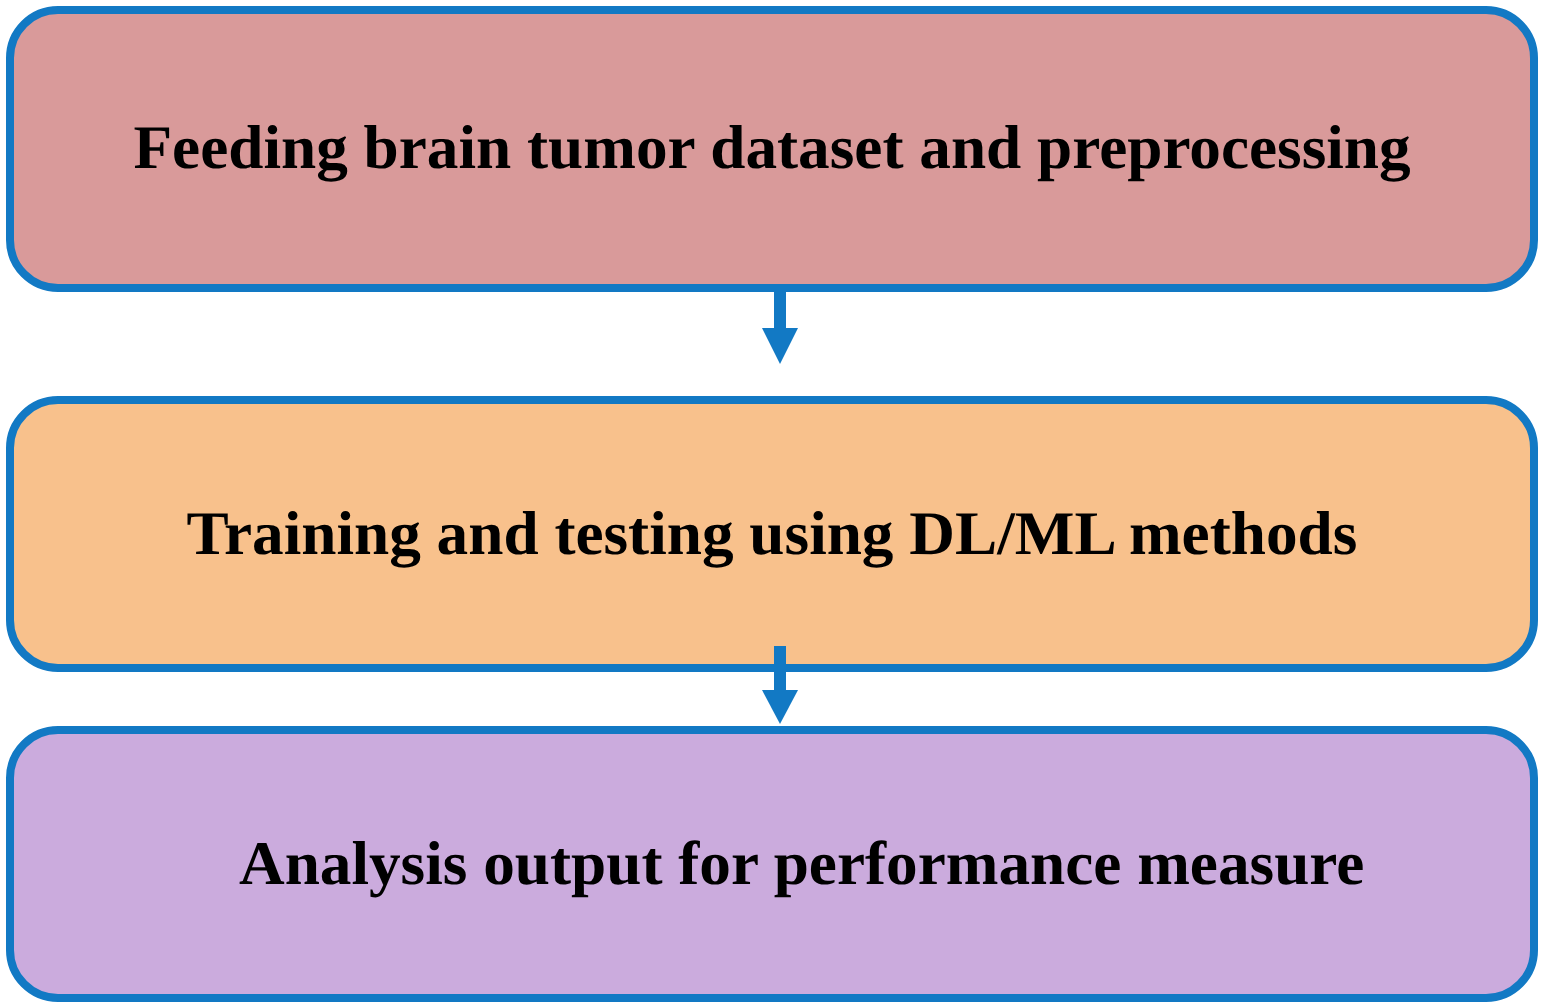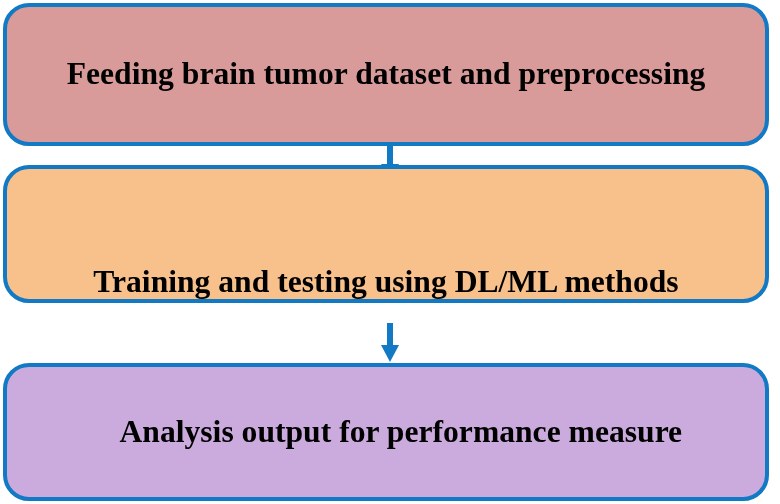--- a/index.html
+++ b/index.html
@@ -41,21 +41,21 @@
     line-height: 1.1;
     color: #000000;
     text-align: center;
     letter-spacing: 0px;
     white-space: nowrap;
     transform: scaleX(1.02);
   }
 
   
   #node-1 { top: 3px;   height: 143px; }
-  #node-2 { top: 165px; height: 138px; align-items: flex-end; }
+  #node-2 { top: 198px; height: 138px; }
   #node-3 { top: 363px; height: 138px; }
 
   
   .connector {
     position: absolute;
     left: 0;
     width: 780px;
     pointer-events: none;
   }
   #connector-1 { top: 146px; height: 37px; }

